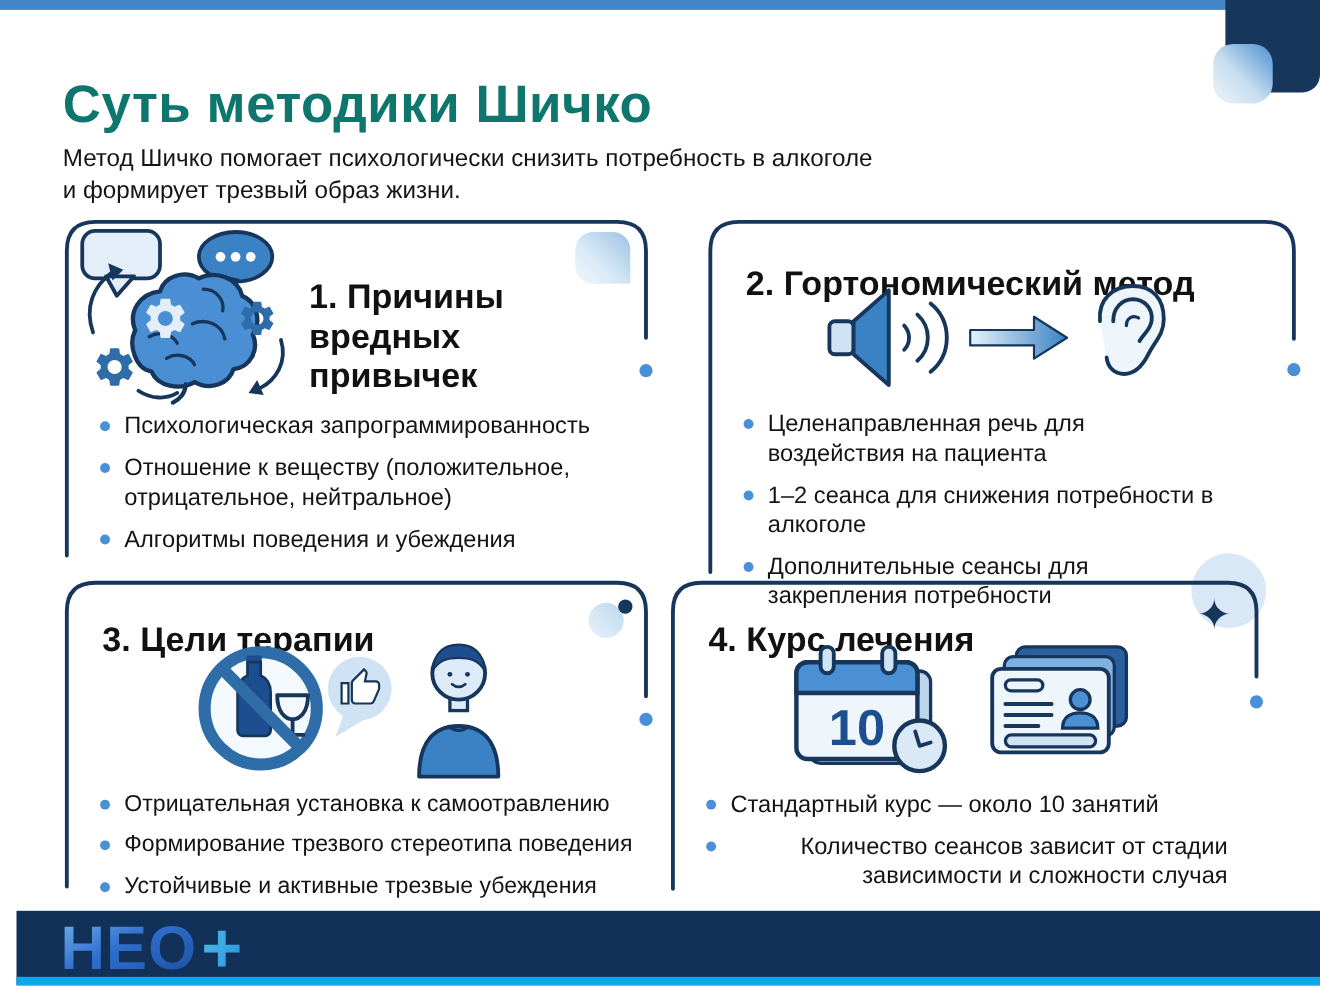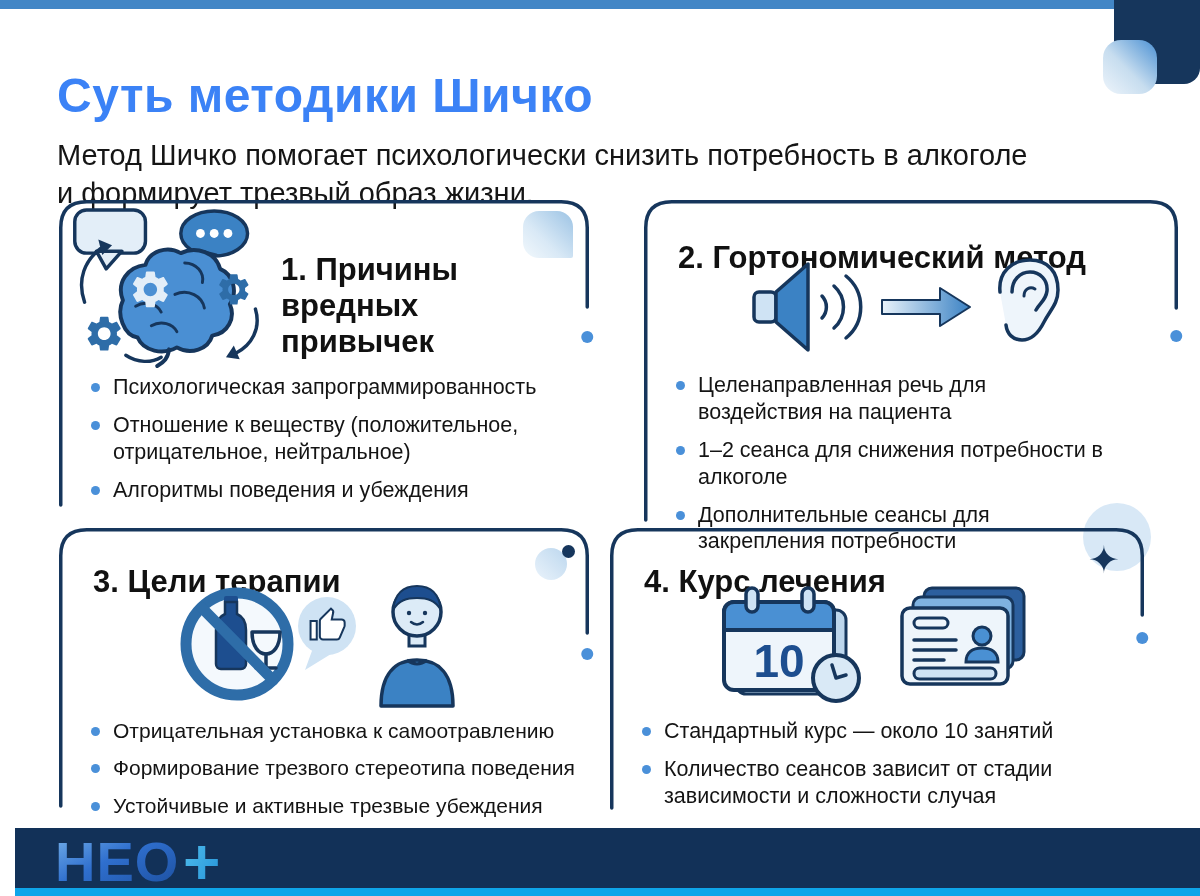--- a/index.html
+++ b/index.html
@@ -4,22 +4,22 @@
 <style>
   html,body { margin:0; padding:0; }
   body {
     width:1200px; height:896px; position:relative; overflow:hidden;
     background:#ffffff; font-family:"Liberation Sans", sans-serif;
   }
   .topbar { position:absolute; top:0; left:0; width:1200px; height:9px; background:#4286c6; }
   .blob-navy { position:absolute; top:0; right:0; width:86px; height:84px; background:#16365c; border-radius:0 0 16px 34px; }
   .blob-light { position:absolute; top:40px; right:43px; width:54px; height:54px; border-radius:18px;
     background:linear-gradient(225deg,#4a90d3 0%, #c7ddef 55%, #eef5fb 100%); }
-  .page-title { position:absolute; left:57px; top:36px; font-size:48px; font-weight:bold; color:#3b82f6; letter-spacing:.5px; }
-  .page-subtitle { position:absolute; left:57px; top:108px; font-size:29px; color:#151515; line-height:1.3; white-space:pre-line; }
+  .page-title { position:absolute; left:57px; top:36px; font-size:48px; font-weight:bold; color:#0f766e; letter-spacing:.5px; }
+  .page-subtitle { position:absolute; left:57px; top:108px; font-size:22px; color:#151515; line-height:1.3; white-space:pre-line; }
 
   .card { position:absolute; z-index:1; }
   #card1 { left:59px;  top:200px; width:530px; height:305px; }
   #card2 { left:644px; top:200px; width:534px; height:320px; }
   #card3 { left:59px;  top:528px; width:530px; height:278px; }
   #card4 { left:610px; top:528px; width:534px; height:280px; }
   .frame { position:absolute; left:0; top:0; overflow:visible; pointer-events:none; }
 
   .card-title { position:absolute; font-size:31px; font-weight:bold; color:#111; line-height:1.16; white-space:pre-line; }
   #card1 .card-title { left:222px; top:26px; width:266px; }
@@ -30,21 +30,21 @@
   .icon-wrap { position:absolute; }
   #card1 .icon-wrap { left:6px;   top:6px; }
   #card2 .icon-wrap { left:100px; top:52px; }
   #card3 .icon-wrap { left:116px; top:48px; }
   #card4 .icon-wrap { left:96px;  top:52px; }
 
   .bullets { position:absolute; left:28px; margin:4px; padding:0; list-style:none; }
   #card1 .bullets { top:170px; right:14px; }
   #card2 .bullets { top:168px; right:60px; }
   #card3 .bullets { top:186px; right:8px; }
-  #card4 .bullets { top:186px; right:24px; }
+  #card4 .bullets { top:186px; right:24px;text-align:right; }
   .bullets li { display:flex; gap:13px; margin-bottom:11px; font-size:21.5px; line-height:1.25; color:#141414; }
   #card3 .bullets li { font-size:21px; }
   .bdot { width:9px; height:9px; border-radius:50%; background:#4a90d9; margin-top:9px; flex:none; }
 
   .leaf { position:absolute; left:464px; top:11px; width:50px; height:47px;
     border-radius:16px 16px 2px 16px;
     background:linear-gradient(225deg,#9cc3e4 0%, #d9e9f6 60%, #f2f8fc 100%); }
   .c3-circle { position:absolute; left:476px; top:20px; width:32px; height:32px; border-radius:50%;
     background:linear-gradient(225deg,#bcd7ee,#eaf3fb); }
   .c3-dot { position:absolute; left:503px; top:17px; width:13px; height:13px; border-radius:50%; background:#16365c; }

